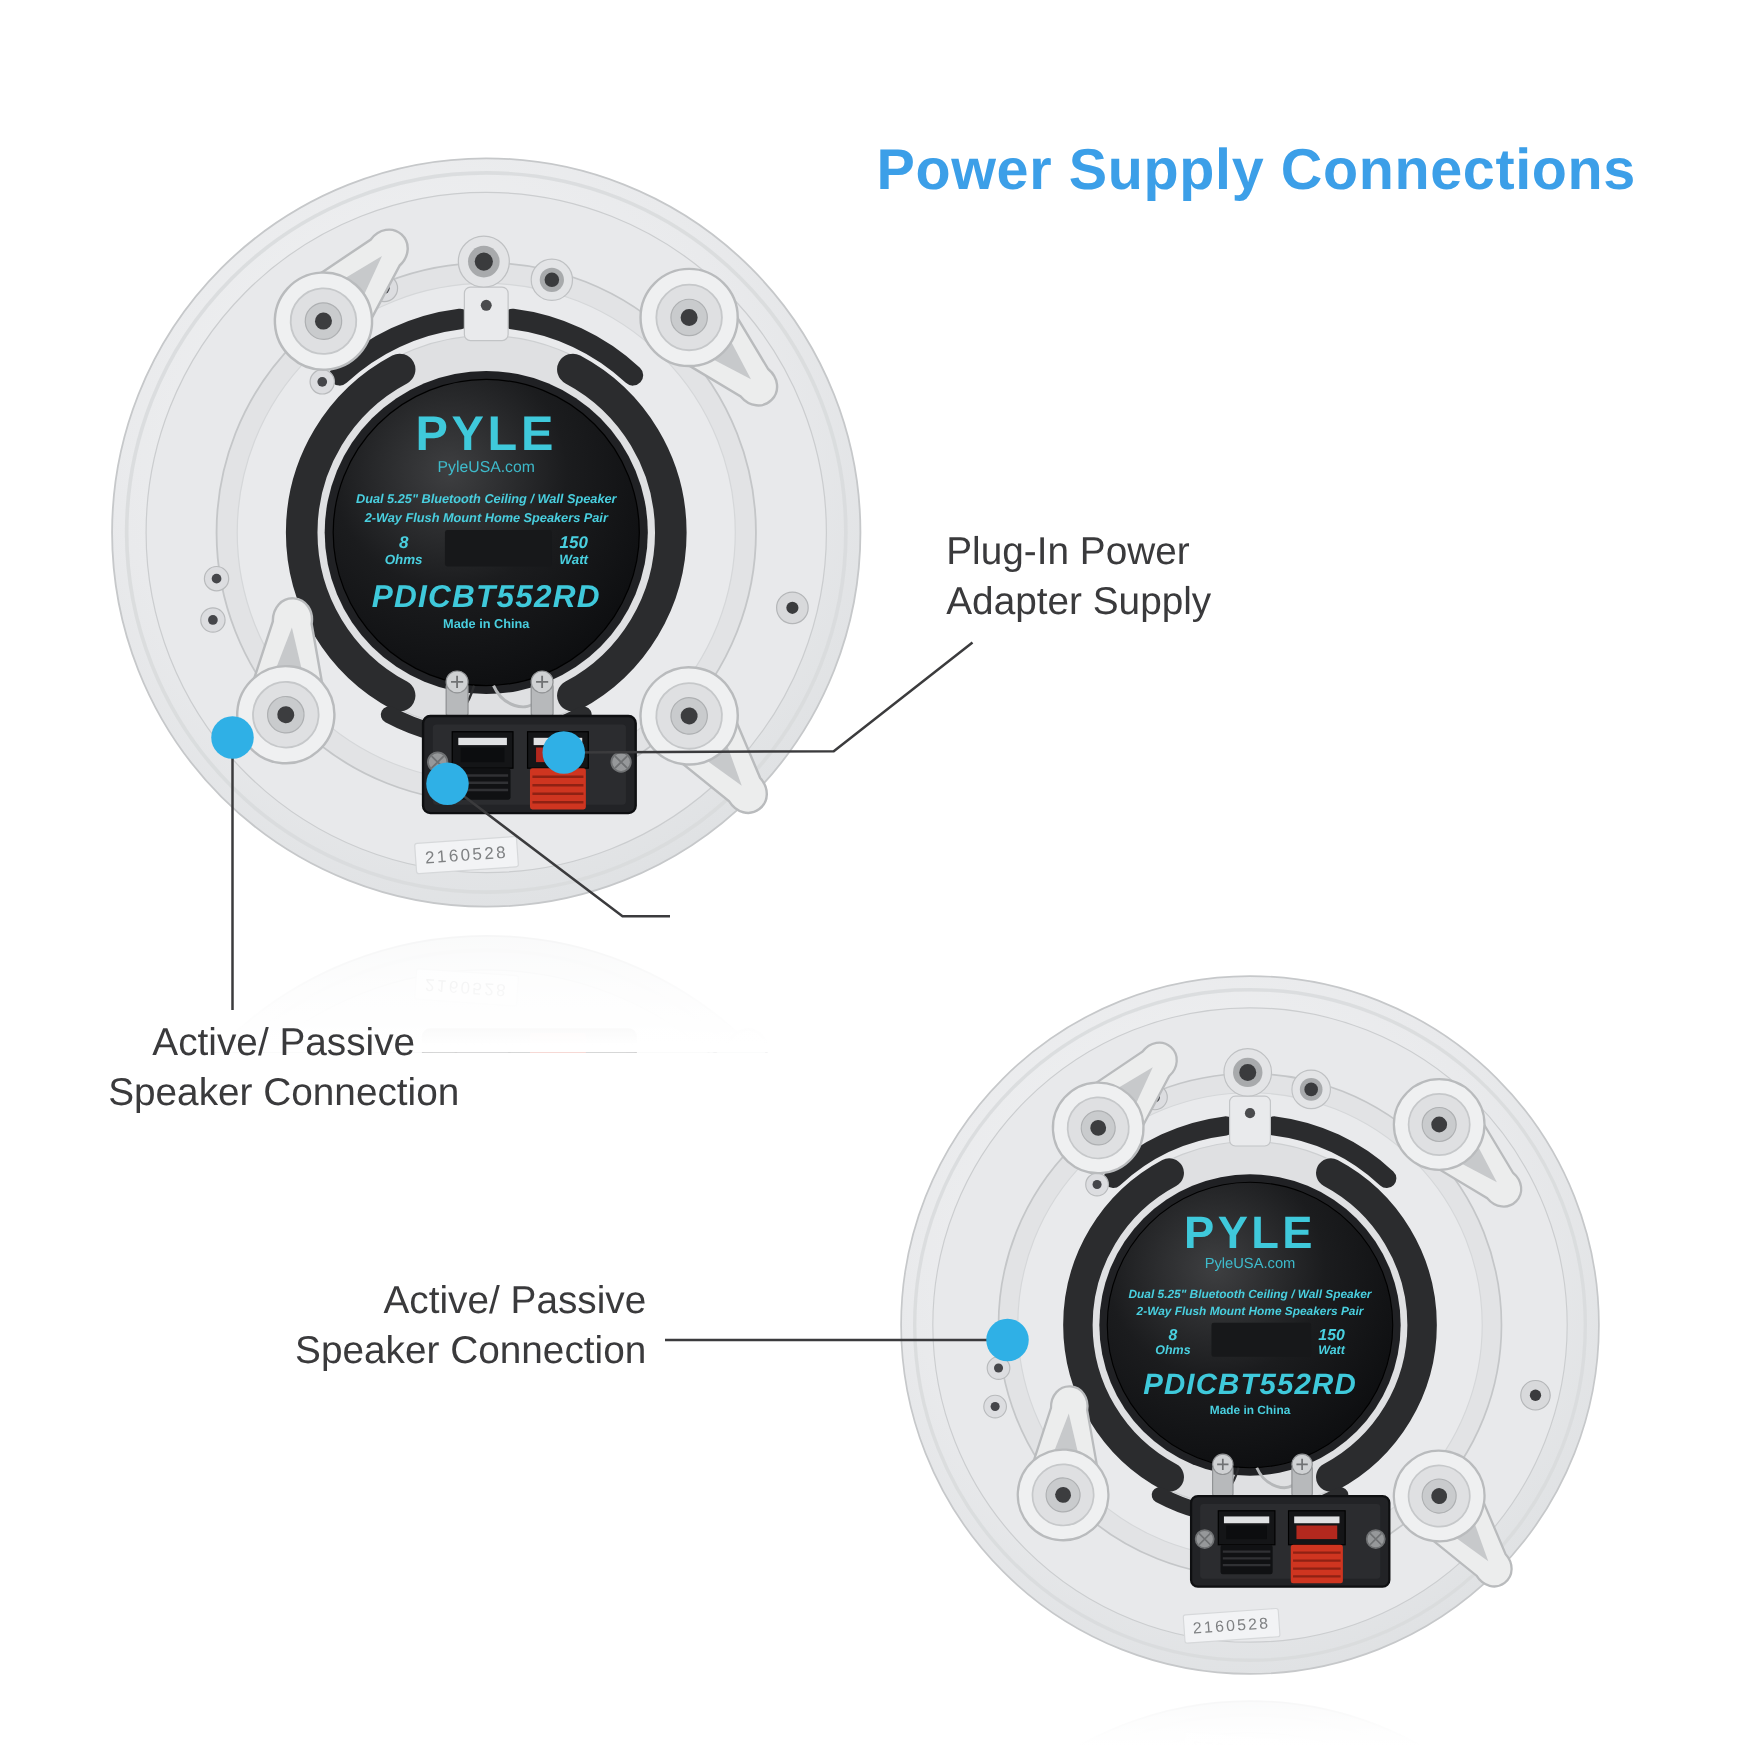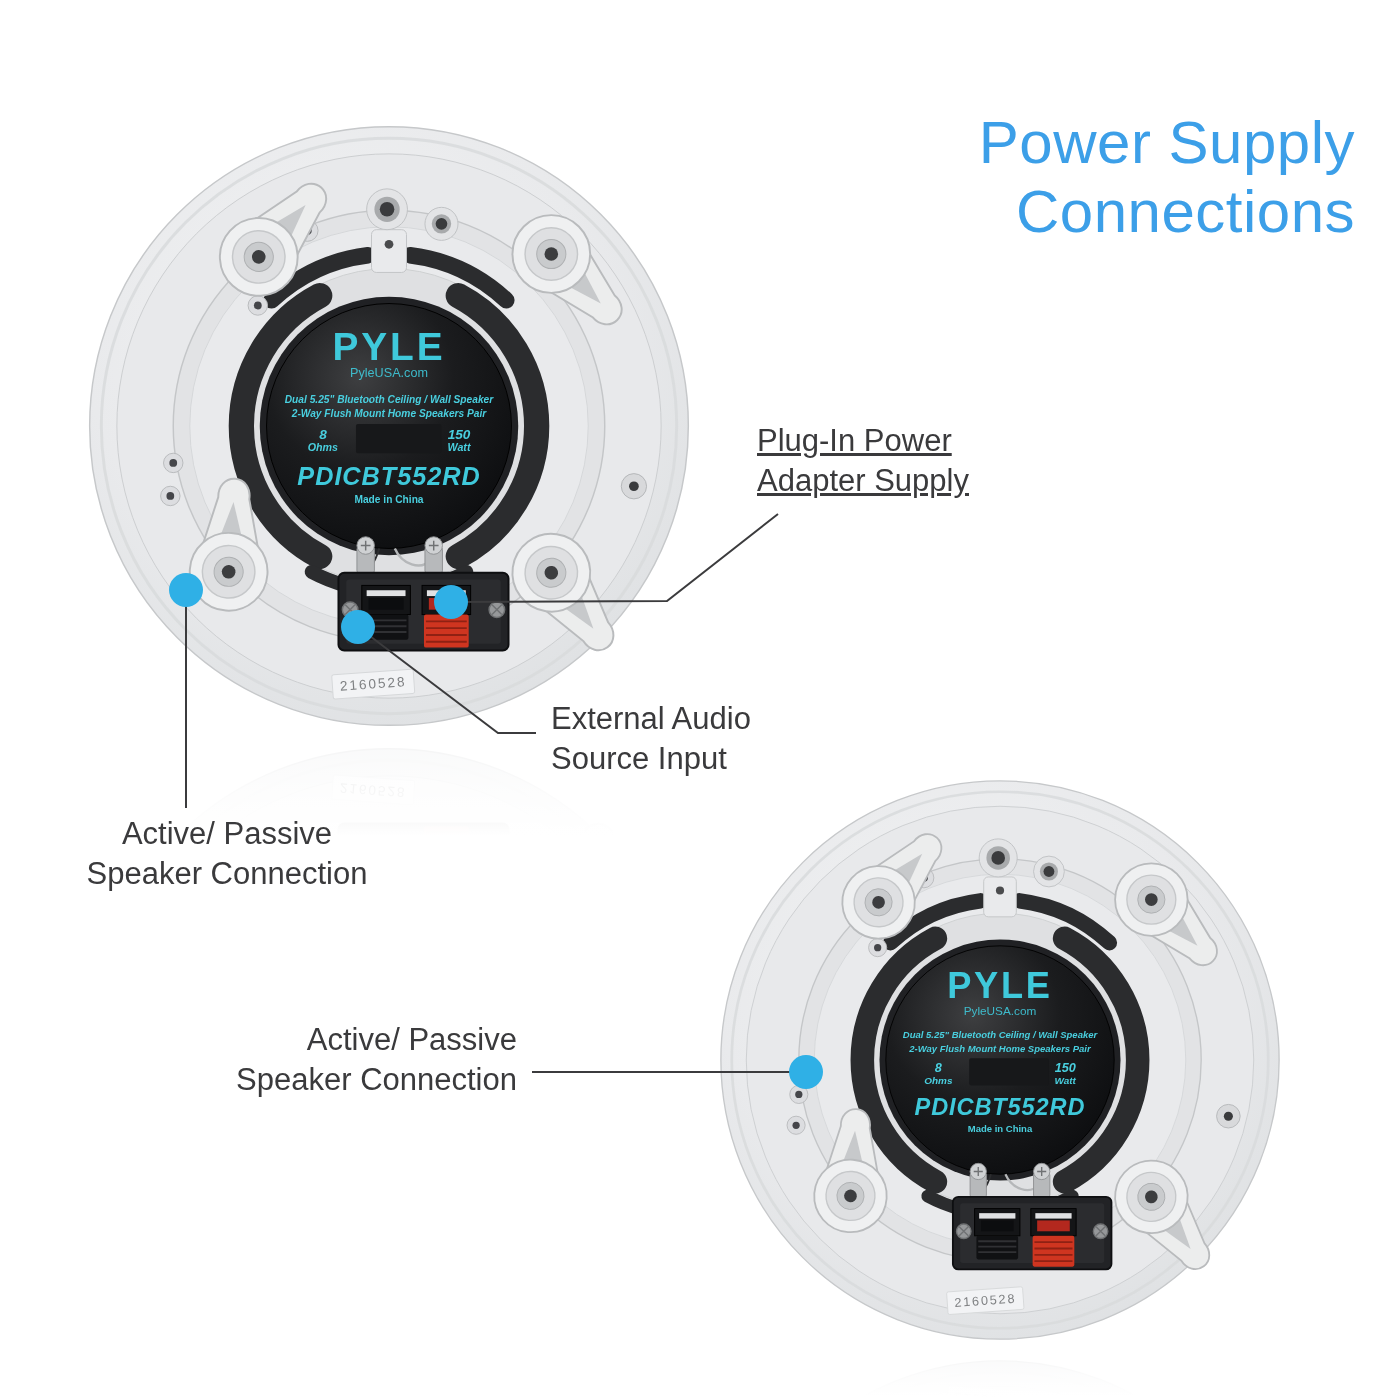--- a/index.html
+++ b/index.html
@@ -1,19 +1,19 @@
 <!DOCTYPE html>
 <html><head>
 <meta charset="utf-8">
 <style>
   html,body{margin:0;padding:0;background:#ffffff;}
   .canvas{position:relative;width:1400px;height:1400px;background:#ffffff;overflow:hidden;
           font-family:"Liberation Sans",sans-serif;}
-  .title{position:absolute;left:655px;top:108px;width:700px;text-align:right;
-         font-size:60px;font-weight:400;letter-spacing:0.5px;color:#3C9FE8;}
+  .title{position:absolute;left:655px;top:108px;width:700px;text-align:center;
+         font-size:46px;font-weight:700;letter-spacing:0.5px;color:#3C9FE8;}
   .callout{position:absolute;color:#3a3a3c;font-size:31px;line-height:40px;font-weight:400;}
   .spk{position:absolute;}
   .refl-wrap{position:absolute;overflow:hidden;}
   .refl-wrap svg{position:absolute;left:0;top:0;}
   .refl-fade{position:absolute;inset:0;
      background:linear-gradient(to bottom,rgba(255,255,255,0.62) 0%,rgba(255,255,255,0.85) 50%,#ffffff 94%);}
   .overlay{position:absolute;left:0;top:0;pointer-events:none;}
 </style>
 </head>
 <body>
@@ -184,29 +184,25 @@
       <polyline points="532,1072 806,1072"></polyline>
     </g>
     <g fill="#2FB0E6">
       <circle cx="186" cy="590" r="17"></circle>
       <circle cx="358" cy="627" r="17"></circle>
       <circle cx="451" cy="602" r="17"></circle>
       <circle cx="806" cy="1072" r="17"></circle>
     </g>
   </svg>
 
-  <div class="callout" style="left:757px;top:421px;text-decoration:underline;">
+  <div class="callout" style="left:757px;top:421px;">
     <div>Plug-In Power</div>
     <div>Adapter Supply</div>
   </div>
 
-  <div class="callout" style="left:551px;top:699px;">
-    <div>External Audio</div>
-    <div>Source Input</div>
-  </div>
 
   <div class="callout" style="left:57px;top:814px;width:340px;text-align:center;">
     <div>Active/ Passive</div>
     <div>Speaker Connection</div>
   </div>
 
   <div class="callout" style="right:883px;top:1020px;text-align:right;white-space:nowrap;">
     <div>Active/ Passive</div>
     <div>Speaker Connection</div>
   </div>

